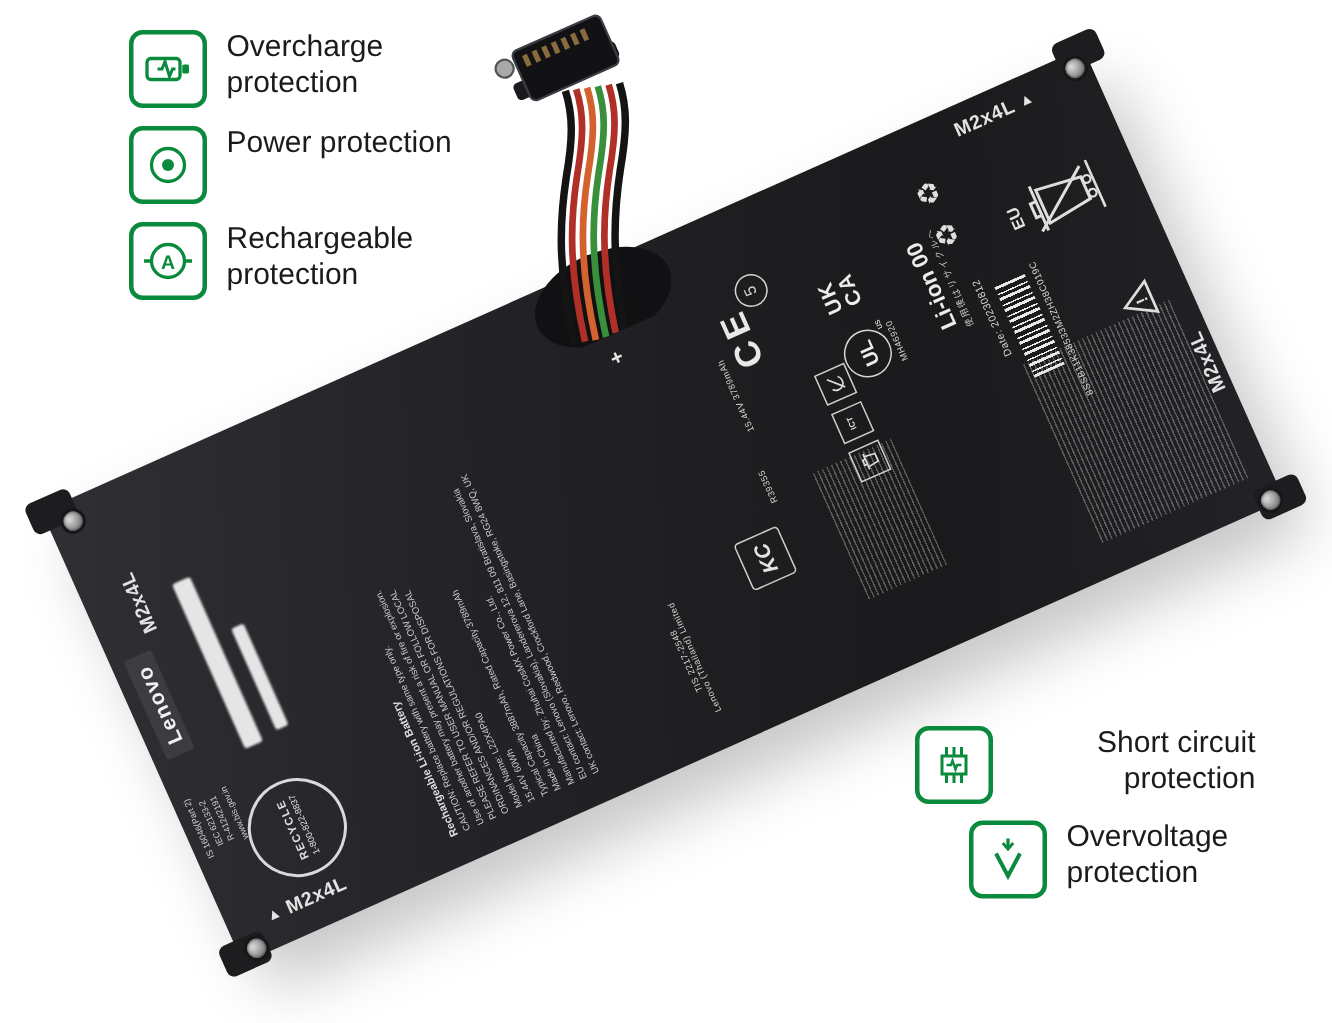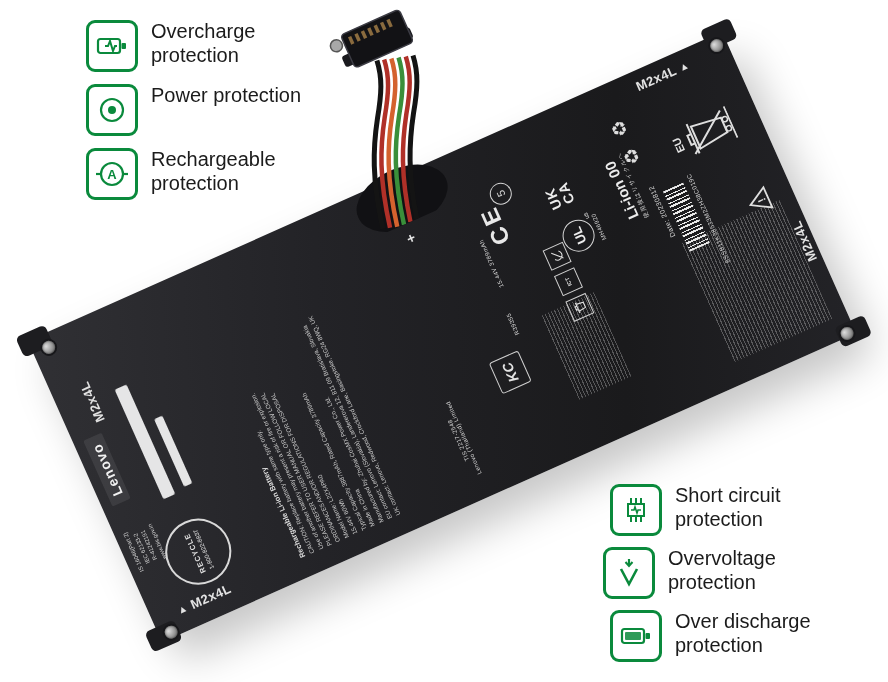--- a/index.html
+++ b/index.html
@@ -79,21 +79,21 @@
   .connector{position:absolute;left:352px;top:-158px;width:140px;height:205px;}
 
   
   .feature{position:absolute;display:flex;gap:13px;align-items:flex-start;}
   .fbox{
     width:46px;height:46px;border:3px solid var(--green);border-radius:9px;
     display:flex;align-items:center;justify-content:center;flex:none;background:#fff;
   }
   .flabel{font-size:20px;line-height:1.18;color:var(--ink);font-weight:500;width:162px;}
   #f1{left:86px;top:20px;}  #f2{left:86px;top:84px;}  #f3{left:86px;top:148px;}
-  #f4{left:610px;top:484px;} #f5{left:593px;top:547px;padding-left:10px;} #f6{left:610px;top:610px;}
+  #f4{left:610px;top:484px;text-align:right;} #f5{left:636px;top:547px;padding-left:10px;} #f6{left:610px;top:610px;}
 </style>
 </head>
 <body>
 
 <div class="stage">
 
   <div class="battery">
 
     <div class="tab" style="left:-10px;top:-8px;"></div>
     <div class="tab" style="left:740px;top:-10px;"></div>
@@ -313,24 +313,14 @@
     <span class="fbox">
       <svg width="34" height="34" viewBox="0 0 34 34">
           <polyline points="9,13 17,28 25,13" stroke="#0a8a3c" stroke-width="2.6" fill="none"></polyline>
           <line x1="17" y1="3" x2="17" y2="9" stroke="#0a8a3c" stroke-width="2.2"></line>
           <polyline points="13.5,6 17,10 20.5,6" stroke="#0a8a3c" stroke-width="2" fill="none"></polyline>
         </svg>
     </span>
     <span class="flabel">Overvoltage protection</span>
   </div>
 
-  <div class="feature" id="f6">
-    <span class="fbox">
-      <svg width="34" height="34" viewBox="0 0 34 34">
-          <rect x="3" y="10" width="22" height="14" rx="2.5" stroke="#0a8a3c" stroke-width="2.2" fill="none"></rect>
-          <rect x="26.5" y="14" width="4.5" height="6" rx="1" fill="#0a8a3c"></rect>
-          <rect x="6" y="13" width="16" height="8" rx="1" fill="#0a8a3c" opacity="0.85"></rect>
-        </svg>
-    </span>
-    <span class="flabel">Over discharge protection</span>
-  </div>
 
 </div>
 
 </body></html>

